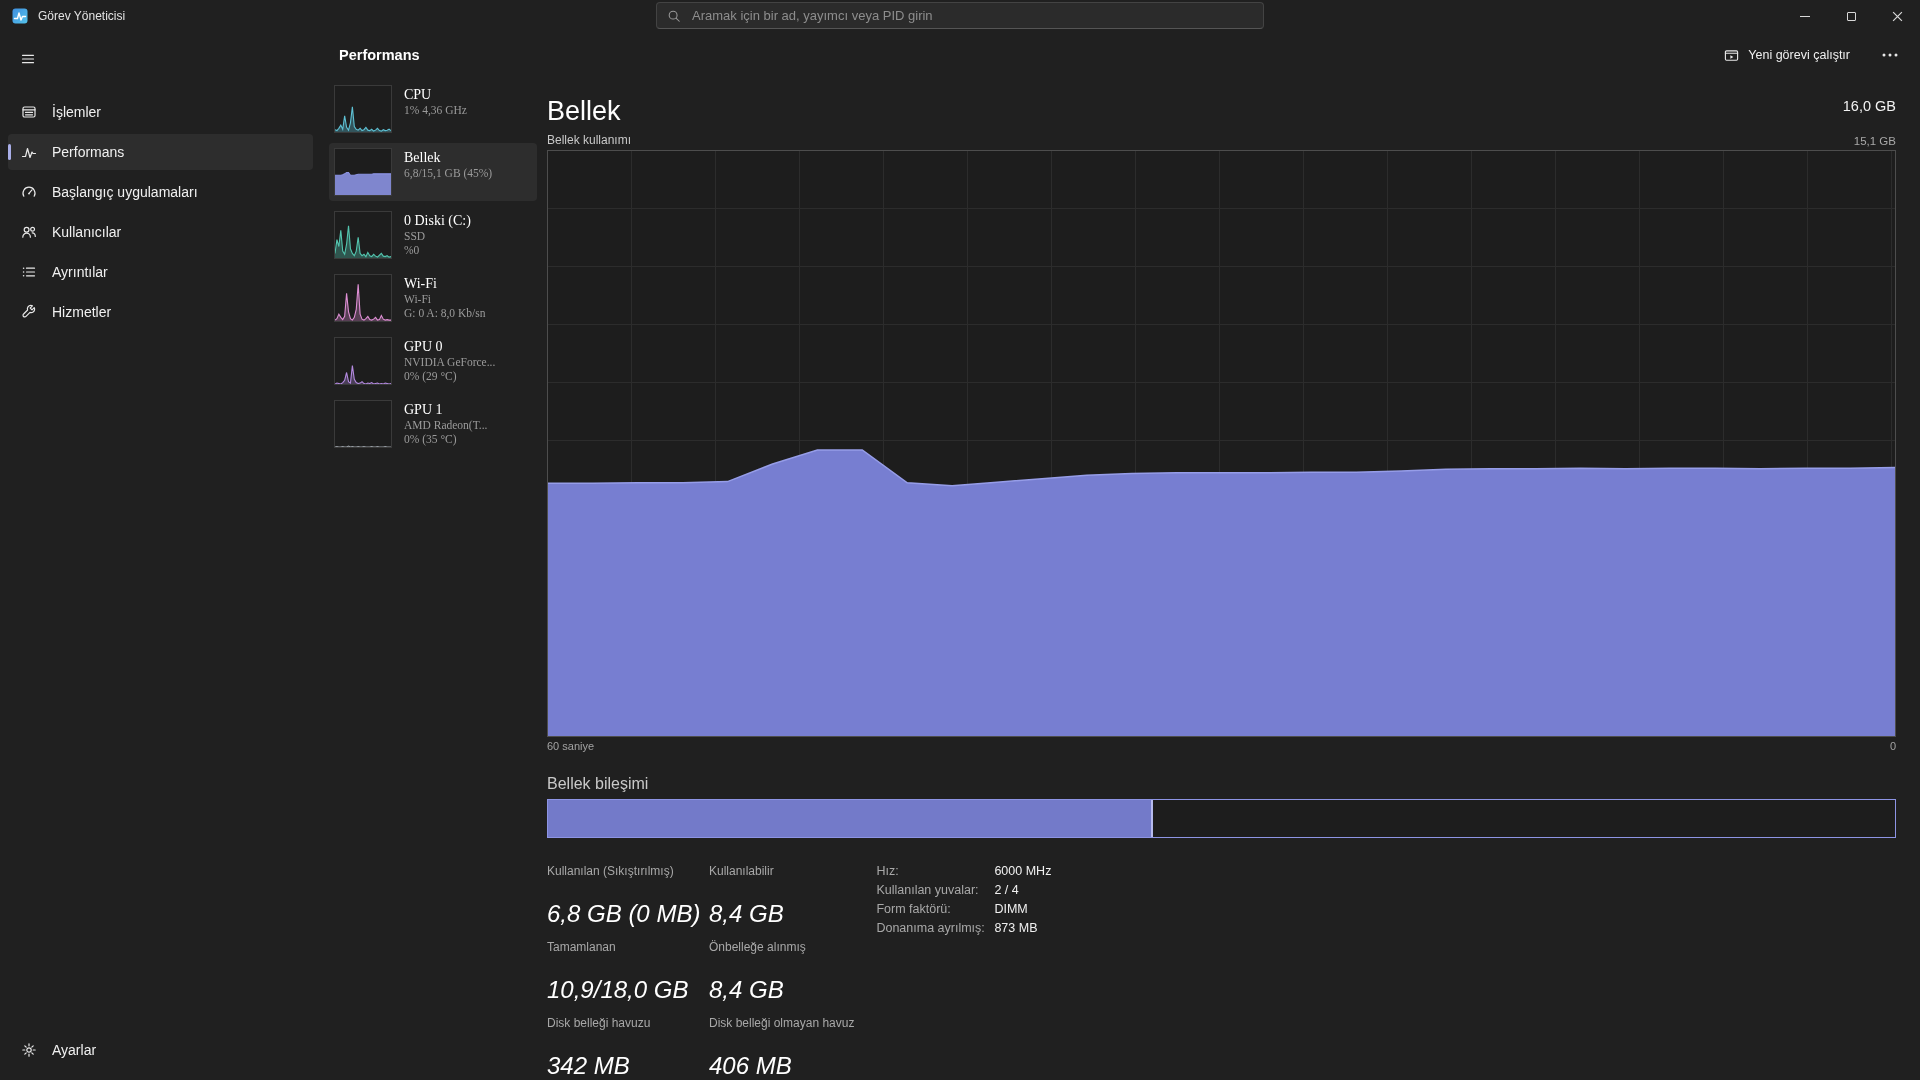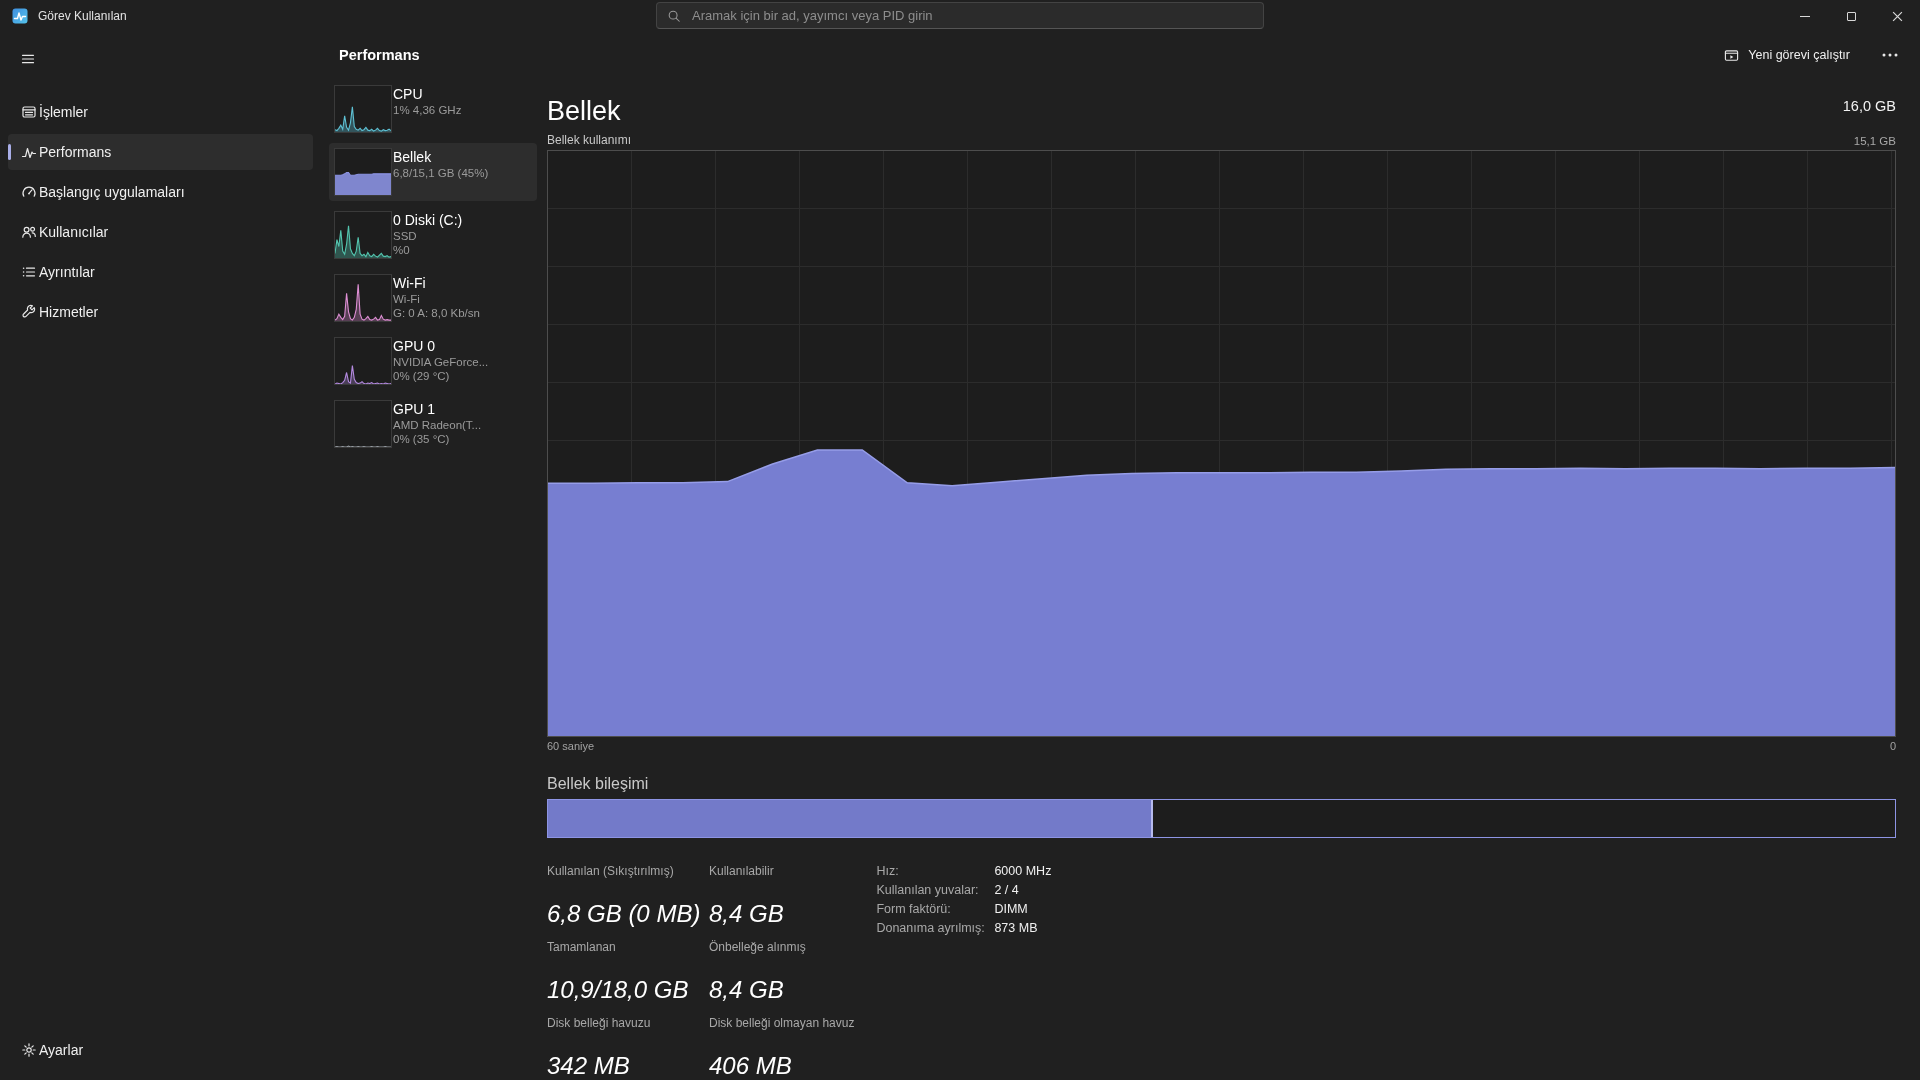--- a/index.html
+++ b/index.html
@@ -28,38 +28,38 @@
   .min-glyph { width:10px; height:1px; background:#d8d8d8; }
   .max-glyph { width:9px; height:9px; border:1px solid #d8d8d8; border-radius:1px; }
 
   
   .app-body { display:flex; height:1048px; }
 
   
   .sidebar { width:321px; flex-shrink:0; display:flex; flex-direction:column; padding-top:10px; }
   .hamburger { width:40px; height:34px; margin-left:8px; background:transparent; border:none; border-radius:4px; display:flex; align-items:center; justify-content:center; }
   .nav-list { margin-top:18px; display:flex; flex-direction:column; gap:4px; padding:0 8px; }
-  .nav-item { height:36px; display:flex; align-items:center; gap:2px; padding:0 13px; border-radius:4px; position:relative; font-size:14px; color:#f0f0f0; cursor:default; }
+  .nav-item { height:36px; display:flex; align-items:center; gap:15px; padding:0 13px; border-radius:4px; position:relative; font-size:14px; color:#f0f0f0; cursor:default; }
   .nav-item.selected { background:#2d2d2d; }
   .nav-item.selected::before { content:""; position:absolute; left:0; top:10px; width:3px; height:16px; border-radius:2px; background:var(--accent,#a9aee8); }
   .nav-footer { margin-top:auto; padding:0 8px 12px;text-align:center; }
 
   
   .content { flex:1; display:flex; flex-direction:column; min-width:0; }
   .content-header { height:46px; display:flex; align-items:center; padding:0 14px 0 18px; }
   .page-title { font-size:14.5px; font-weight:700; }
   .header-actions { margin-left:auto; display:flex; gap:16px; }
   .run-task { display:flex; align-items:center; gap:9px; background:transparent; border:none; color:#f0f0f0; font-size:12.5px; font-family:inherit; padding:6px 8px; border-radius:4px; }
   .more-btn { background:transparent; border:none; padding:6px 8px; border-radius:4px; }
 
   .content-body { display:flex; flex:1; min-height:0; }
 
   
   .perf-list { width:226px; flex-shrink:0; padding:2px 10px 0 8px; }
-  .perf-item { display:flex; gap:1px; padding:5px 6px 5px 5px; border-radius:4px; margin-bottom:5px; cursor:default; }
+  .perf-item { display:flex; gap:12px; padding:5px 6px 5px 5px; border-radius:4px; margin-bottom:5px; cursor:default;font-family:Liberation Serif, serif; }
   .perf-item.selected { background:#2d2d2d; }
   .thumb { width:58px; height:48px; flex-shrink:0; border:1px solid #3a3a3a; background:#1d1d1d; position:relative; overflow:hidden; }
   .pi-text { padding-top:1px; min-width:0; }
   .pi-name { font-size:14px; line-height:17px; color:#ffffff; white-space:nowrap; }
   .pi-sub { font-size:11.5px; line-height:14px; color:#9b9b9b; white-space:nowrap; }
 
   
   .detail-pane { flex:1; min-width:0; padding-right:24px; display:flex; flex-direction:column; }
   .detail-title-row { margin-top:16px; display:flex; justify-content:space-between; align-items:flex-start; height:40px; }
   .detail-title { font-size:27px; font-weight:400; line-height:34px; }
@@ -98,21 +98,21 @@
   <svg class="app-icon" width="16" height="16" viewBox="0 0 16 16">
     <defs>
       <linearGradient id="tmg" x1="0" y1="0" x2="1" y2="1">
         <stop offset="0" stop-color="#3f8fe0"></stop>
           <stop offset="1" stop-color="#55c3ea"></stop>
       </linearGradient>
     </defs>
     <rect x="0.5" y="0.5" width="15" height="15" rx="3" fill="url(#tmg)"></rect>
     <polyline points="2.5,10.5 5.5,10.5 7,5 9,12 10.5,8.5 13.5,8.5" fill="none" stroke="#ffffff" stroke-width="1.4" stroke-linecap="round" stroke-linejoin="round"></polyline>
   </svg>
-  <span class="app-title">Görev Kullanılan</span>
+  <span class="app-title">Görev Yöneticisi</span>
 
   <div class="searchbox">
     <svg class="ico ico-dim" width="14" height="14" viewBox="0 0 16 16">
       <circle cx="7" cy="7" r="4.5"></circle>
         <path d="M10.6 10.6 L14 14"></path>
     </svg>
     <input type="text" placeholder="Aramak için bir ad, yayımcı veya PID girin" style="">
   </div>
 
   <div class="win-controls">

